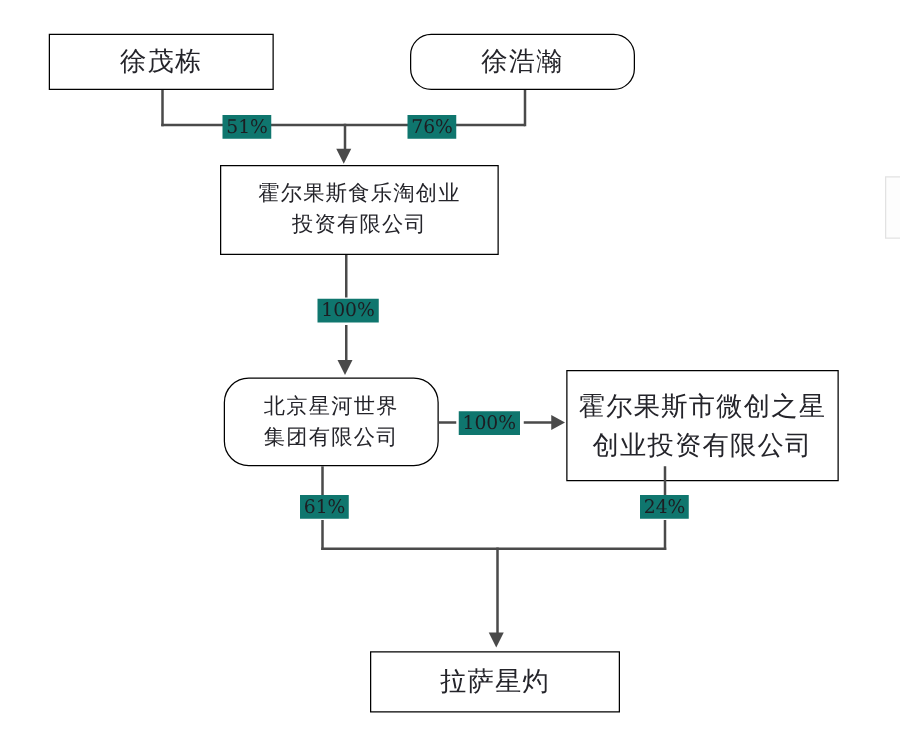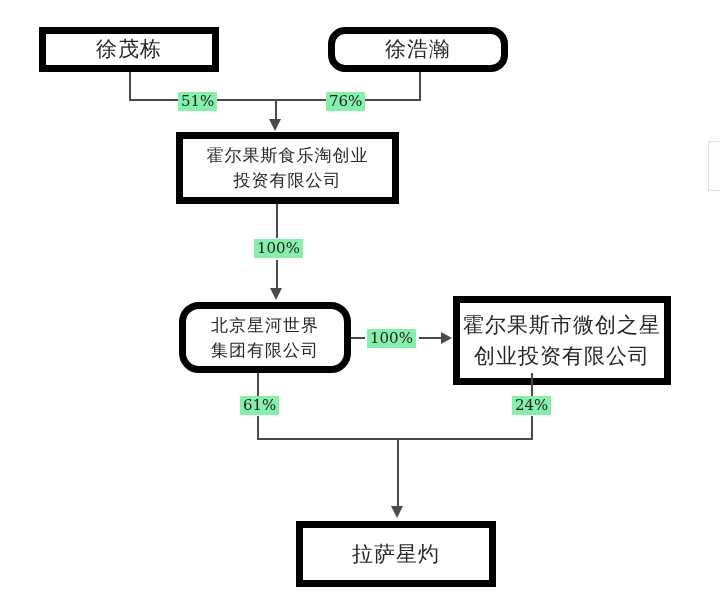--- a/index.html
+++ b/index.html
@@ -17,42 +17,42 @@
     height: 603px;
     background: #ffffff;
     overflow: hidden;
   }
 
   
   .node {
     position: absolute;
     box-sizing: border-box;
     background: #ffffff;
-    border: 7px solid #000000;
+    border: 1px solid #000000;
     display: flex;
     align-items: center;
     justify-content: center;
     text-align: center;
     color: #24242a;
     font-family: "DejaVu Serif", "Liberation Serif", serif;
     letter-spacing: 1px;
   }
   .node .node-text {
     display: block;
     line-height: 1.45;
     white-space: pre-line;
   }
 
   
   #node-xumaodong   { left: 39px;  top: 27px;  width: 180px; height: 45px; font-size: 21px; }
   #node-xuhaohan    { left: 328px; top: 27px;  width: 180px; height: 45px; font-size: 21px; border-radius: 17px; }
   #node-huoerguosi-shiletao { left: 176px; top: 132px; width: 223px; height: 72px; font-size: 17px; }
   #node-beijing-xinghe      { left: 179px; top: 302px; width: 172px; height: 71px; font-size: 17px; border-radius: 20px; }
   #node-weichuangzhixing    { left: 453px; top: 296px; width: 218px; height: 89px; font-size: 21px; }
-  #node-lasa-xingzhuo       { left: 296px; top: 521px; width: 200px; height: 66px; font-size: 21px; }
+  #node-lasa-xingzhuo       { left: 296px; top: 521px; width: 200px; height: 49px; font-size: 21px; }
 
   
   .line-v, .line-h {
     position: absolute;
     background: #4a4a4a;
   }
   .line-v { width: 1.6px; }
   .line-h { height: 1.6px; }
 
   .arrow-down {
@@ -72,21 +72,21 @@
     border-left: 11px solid #4a4a4a;
   }
 
   
   .edge-label {
     position: absolute;
     color: #1d1d22;
     font-family: "DejaVu Serif", "Liberation Serif", serif;
     font-size: 15px;
     line-height: 1;
-    background: #86efac;
+    background: #0f766e;
     padding: 2px 3px;
     white-space: nowrap;
   }
 
   
   #edge-artifact {
     position: absolute;
     left: 708px;
     top: 141px;
     width: 14px;

